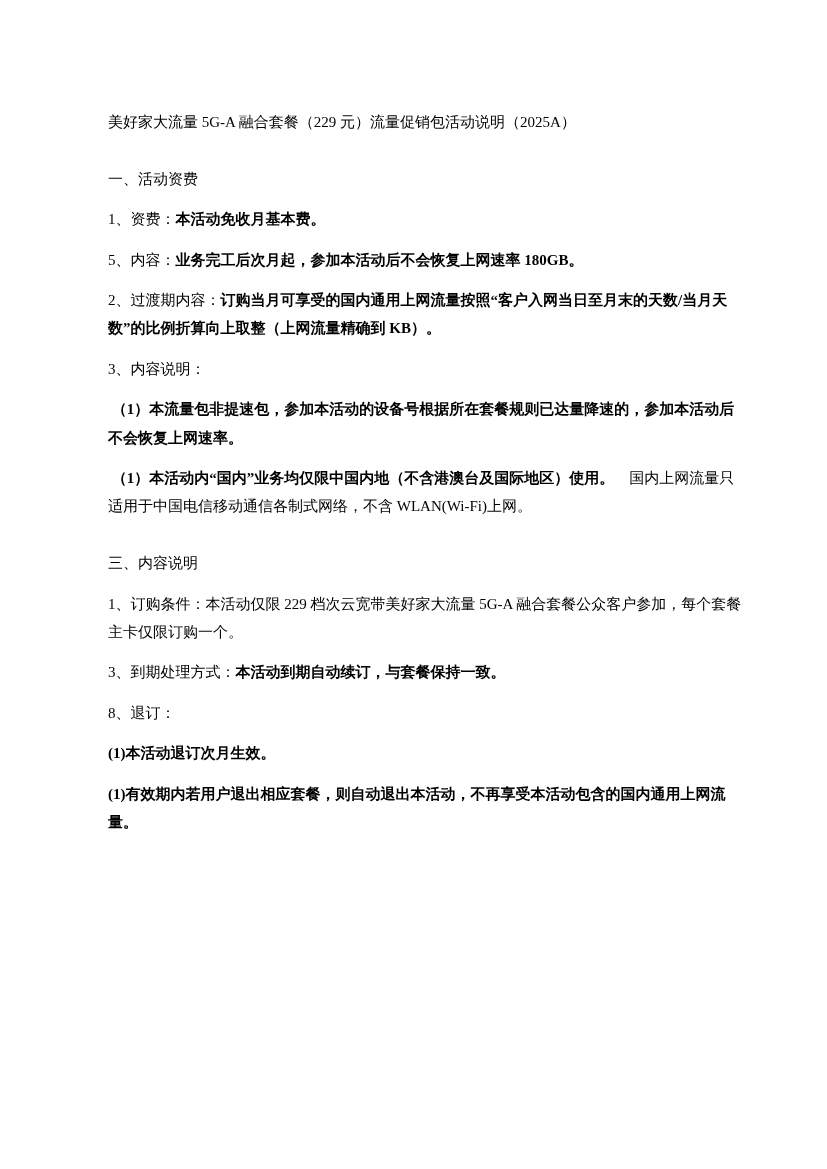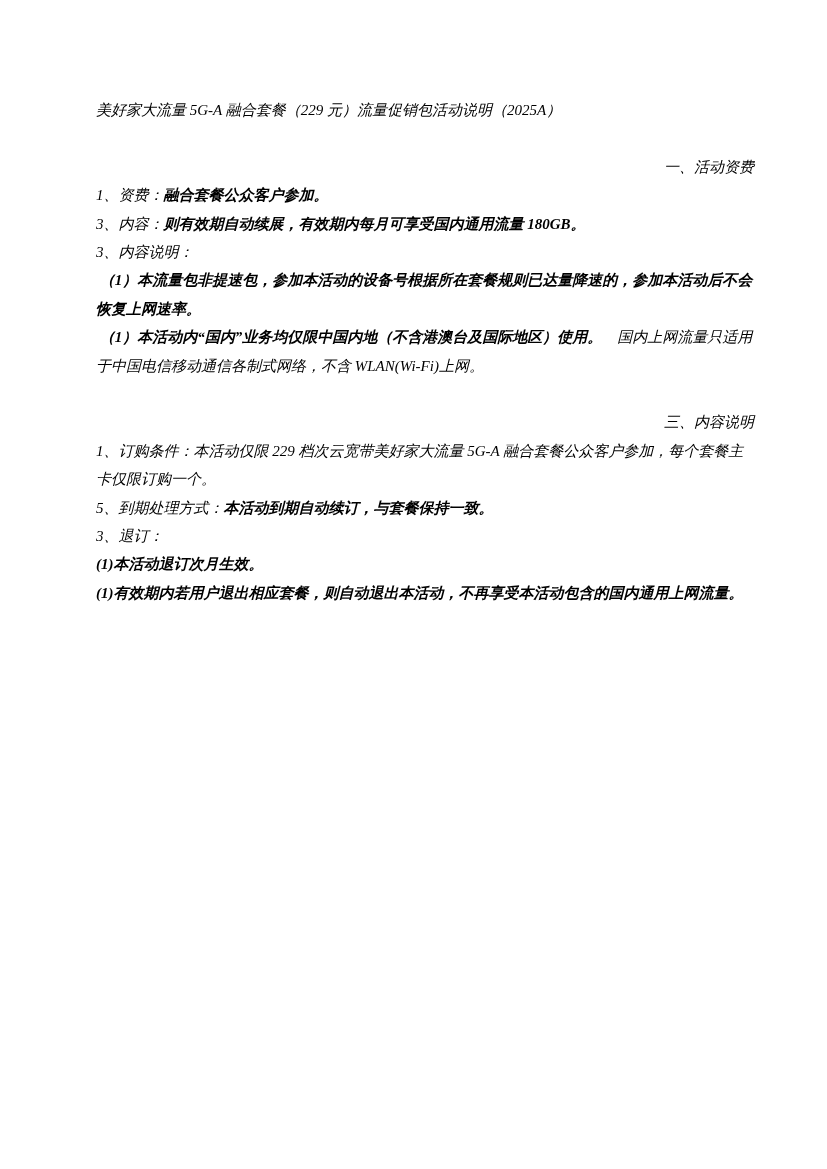--- a/index.html
+++ b/index.html
@@ -14,46 +14,47 @@
     position: absolute;
     left: 96px;
     top: 96px;
     width: 658px;
     color: #000000;
     font-family: "Liberation Serif", "DejaVu Serif", serif;
     font-size: 15px;
     line-height: 28.4px;
     text-align: left;
   }
-  p { margin: 0; white-space: pre-wrap; word-break: break-word; font-style: italic; }
+  p { margin: 12px; white-space: pre-wrap; word-break: break-word; }
   .title { margin-bottom: 28.4px; }
-  .heading { margin-top: 28.4px; text-align: right; }
+  .heading { margin-top: 28.4px; }
   .b { font-weight: 700; }
 </style>
 </head>
 <body>
 
 <div class="content">
 
   <p class="title"><span>美好家大流量 5G-A 融合套餐（229 元）流量促销包活动说明（2025A）</span></p>
 
   <section>
     <p class="heading"><span>一、活动资费</span></p>
-    <p class="para"><span>1、资费：</span><span class="b">融合套餐公众客户参加。</span></p>
+    <p class="para"><span>1、资费：</span><span class="b">本活动免收月基本费。</span></p>
   </section>
 
   <section>
-    <p class="para"><span>3、内容：</span><span class="b">则有效期自动续展，有效期内每月可享受国内通用流量 180GB。</span></p>
+    <p class="para"><span>5、内容：</span><span class="b">业务完工后次月起，参加本活动后不会恢复上网速率 180GB。</span></p>
+    <p class="para"><span>2、过渡期内容：</span><span class="b">订购当月可享受的国内通用上网流量按照“客户入网当日至月末的天数/当月天数”的比例折算向上取整（上网流量精确到 KB）。</span></p>
     <p class="para"><span>3、内容说明：</span></p>
     <p class="para"><span class="b"> （1）本流量包非提速包，参加本活动的设备号根据所在套餐规则已达量降速的，参加本活动后不会恢复上网速率。</span></p>
     <p class="para"><span class="b"> （1）本活动内“国内”业务均仅限中国内地（不含港澳台及国际地区）使用。</span><span>　国内上网流量只适用于中国电信移动通信各制式网络，不含 WLAN(Wi-Fi)上网。</span></p>
   </section>
 
   <section>
     <p class="heading"><span>三、内容说明</span></p>
     <p class="para"><span>1、订购条件：本活动仅限 229 档次云宽带美好家大流量 5G-A 融合套餐公众客户参加，每个套餐主卡仅限订购一个。</span></p>
-    <p class="para"><span>5、到期处理方式：</span><span class="b">本活动到期自动续订，与套餐保持一致。</span></p>
-    <p class="para"><span>3、退订：</span></p>
+    <p class="para"><span>3、到期处理方式：</span><span class="b">本活动到期自动续订，与套餐保持一致。</span></p>
+    <p class="para"><span>8、退订：</span></p>
     <p class="para"><span class="b">(1)本活动退订次月生效。</span></p>
     <p class="para"><span class="b">(1)有效期内若用户退出相应套餐，则自动退出本活动，不再享受本活动包含的国内通用上网流量。</span></p>
   </section>
 
 </div>
 
 </body></html>

